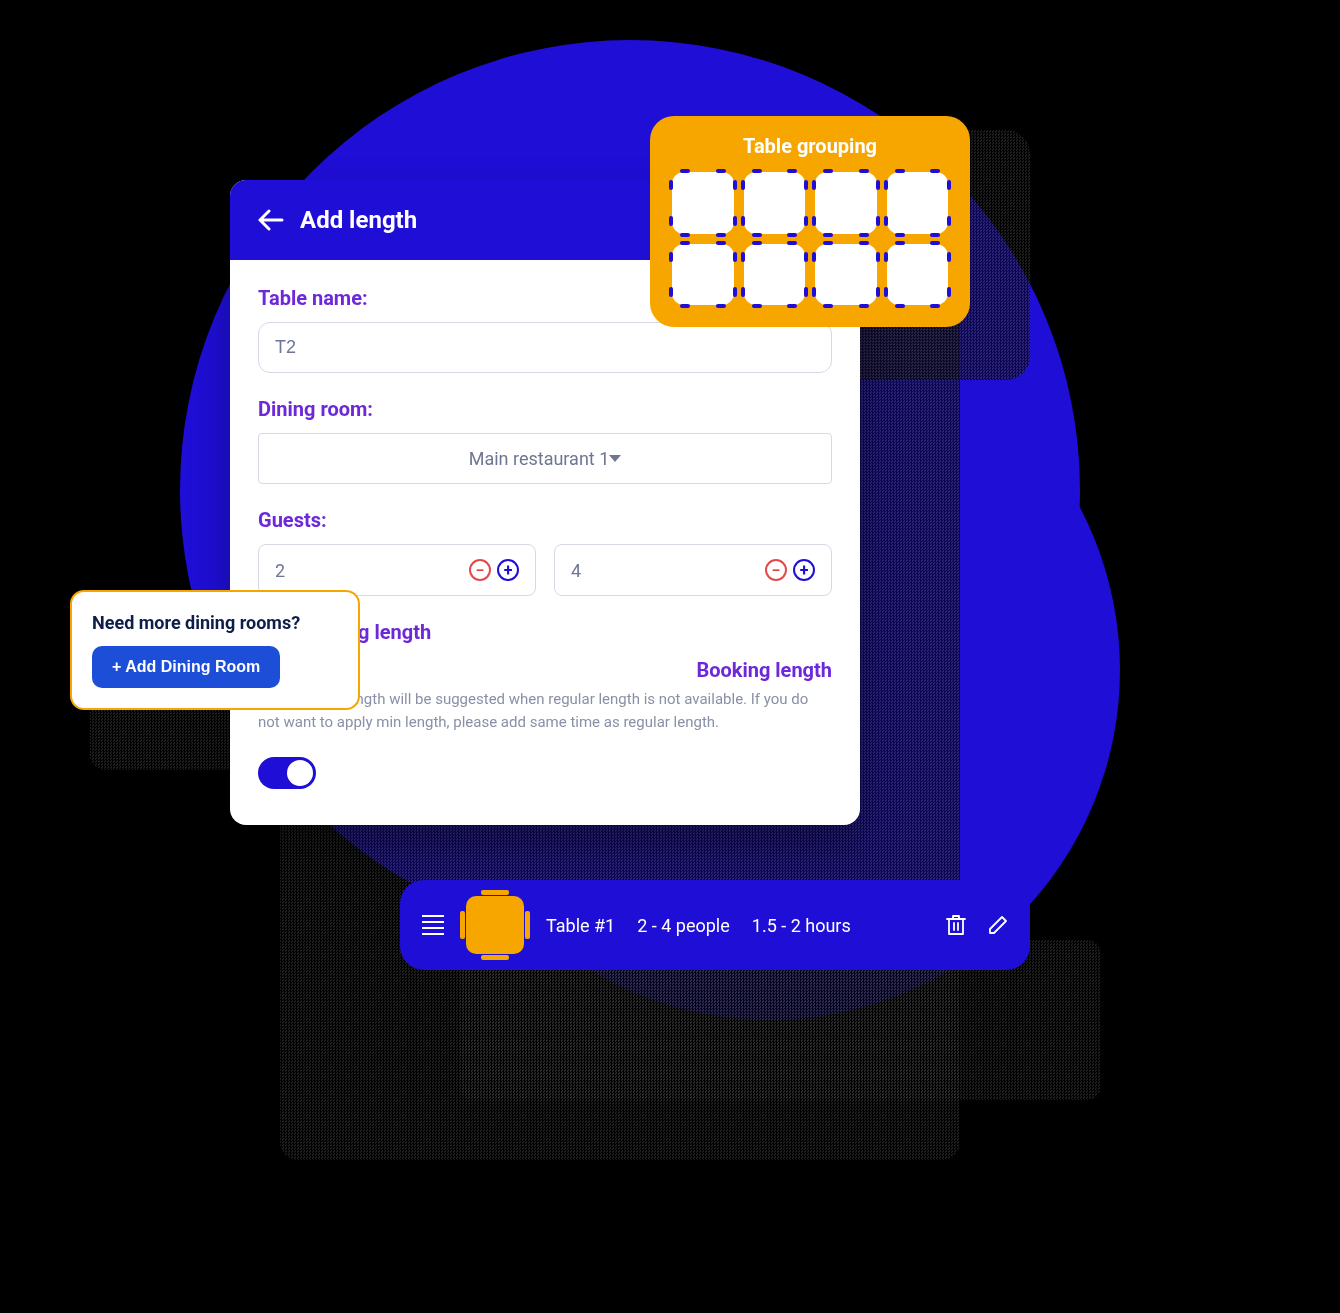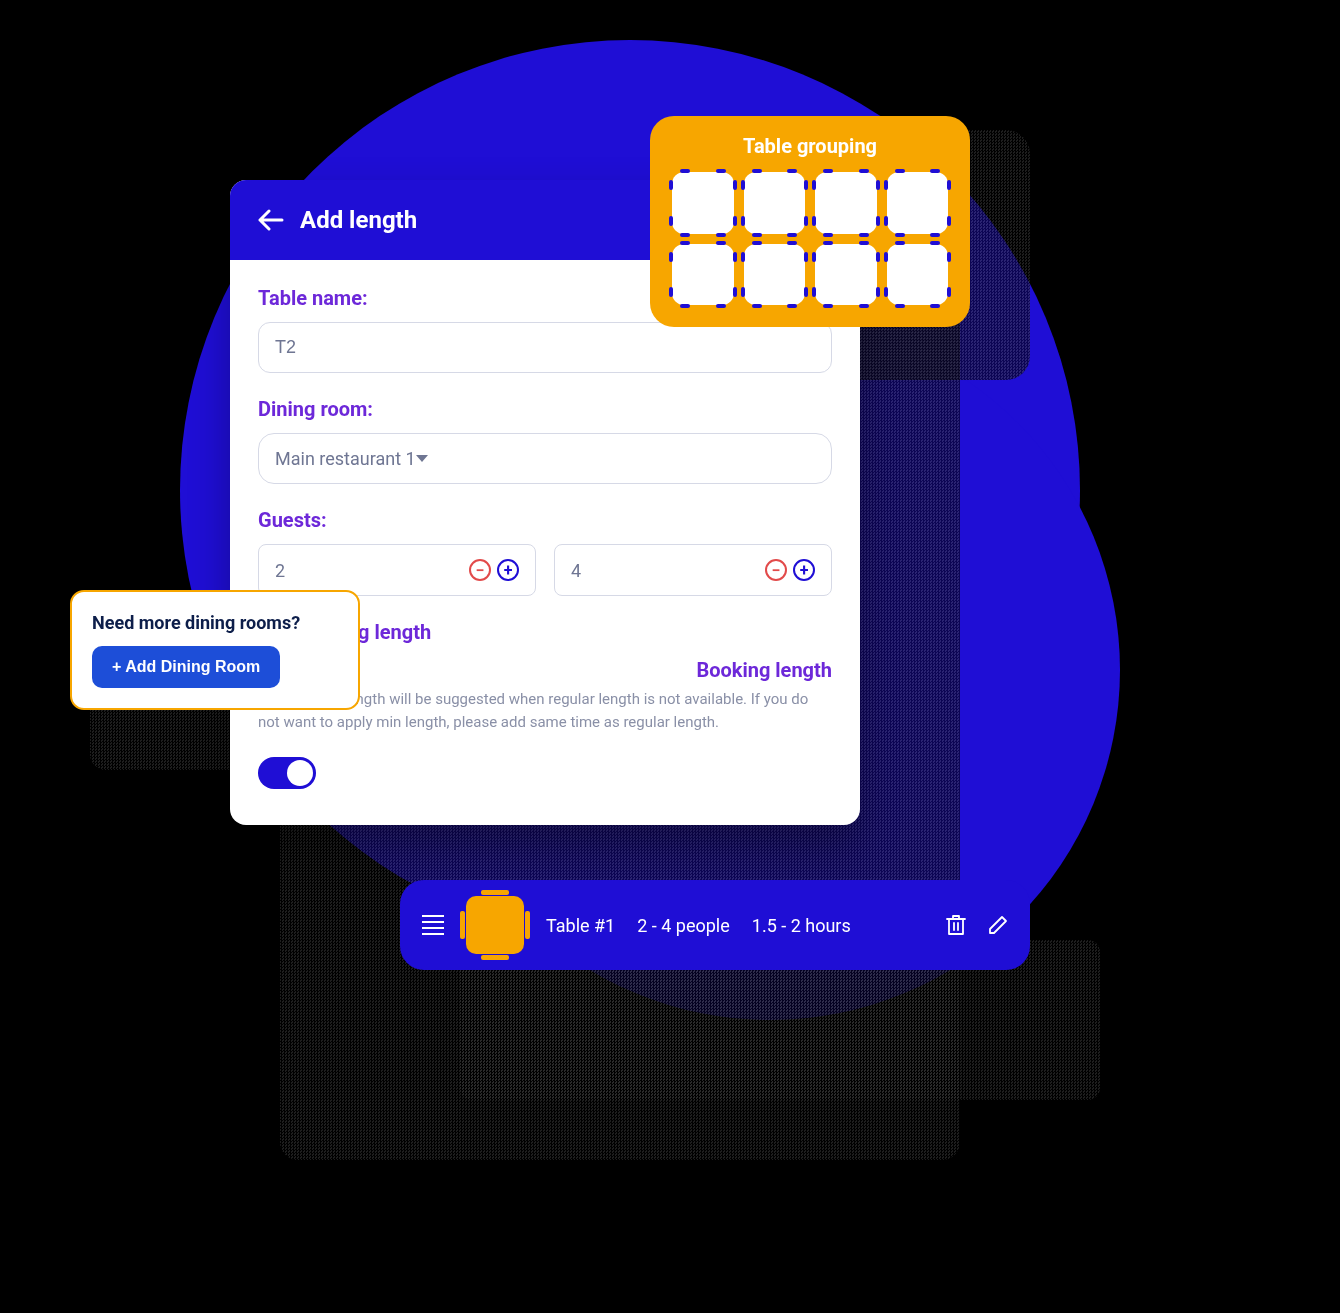--- a/index.html
+++ b/index.html
@@ -71,26 +71,26 @@
     border: 1px solid #d6d9e6;
     border-radius: 12px;
     padding: 14px 16px;
     font-size: 18px;
     color: #6f7693;
     margin-bottom: 24px;
   }
   .select-box {
     width: 100%;
     border: 1px solid #d6d9e6;
-    border-radius: 16px;
+    border-radius: 4px;
     padding: 14px 16px;
     font-size: 18px;
     color: #6f7693;
     display: flex;
-    justify-content: flex-start;
+    justify-content: center;
     align-items: center;
     margin-bottom: 24px;
     cursor: pointer;
   }
   .chevron {
     width: 0; height: 0;
     border-left: 6px solid transparent;
     border-right: 6px solid transparent;
     border-top: 7px solid #6f7693;
   }

